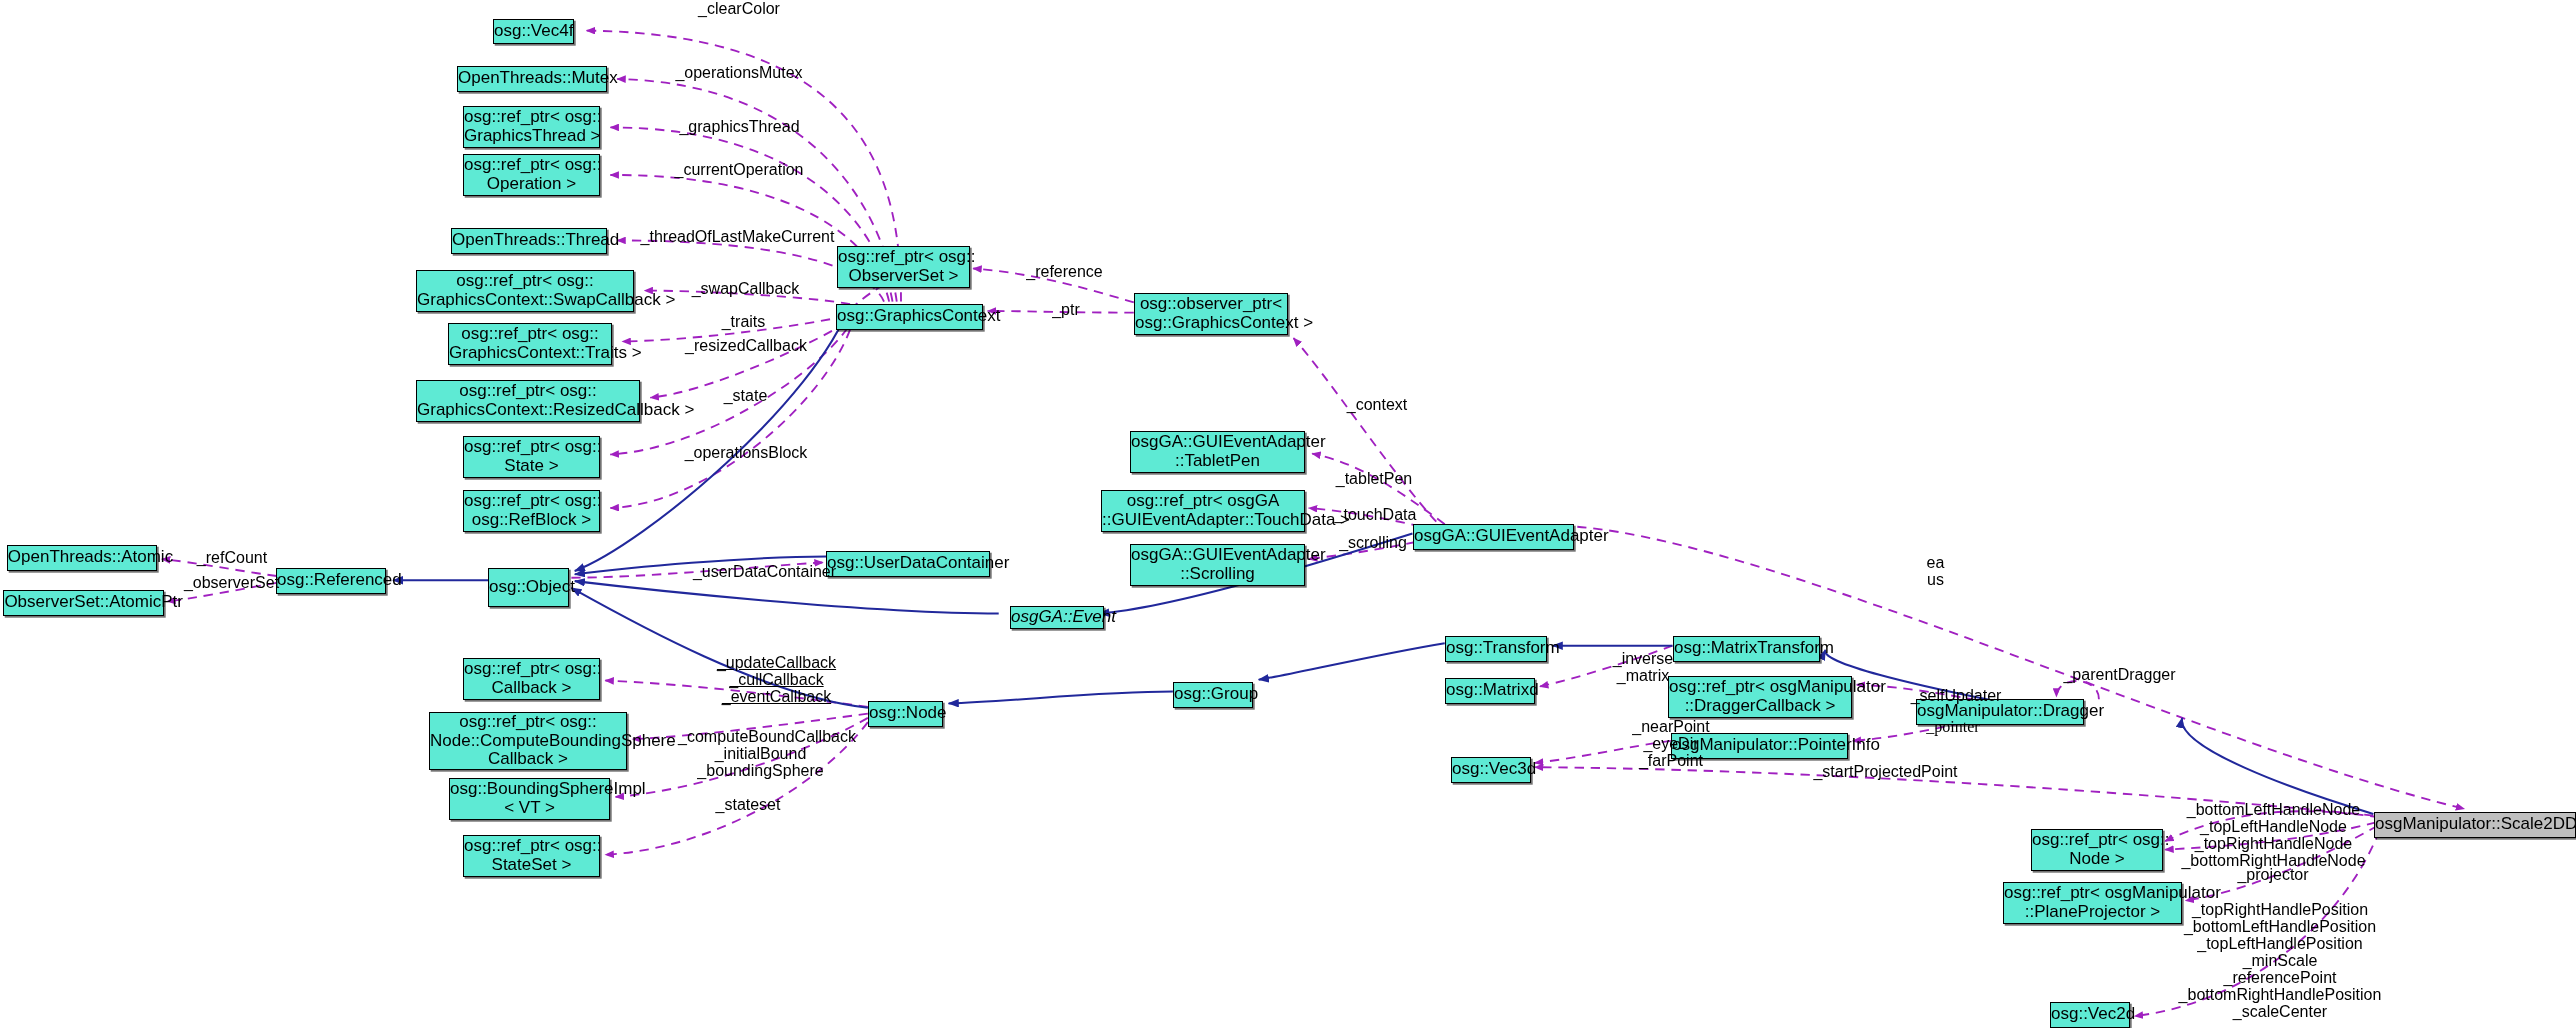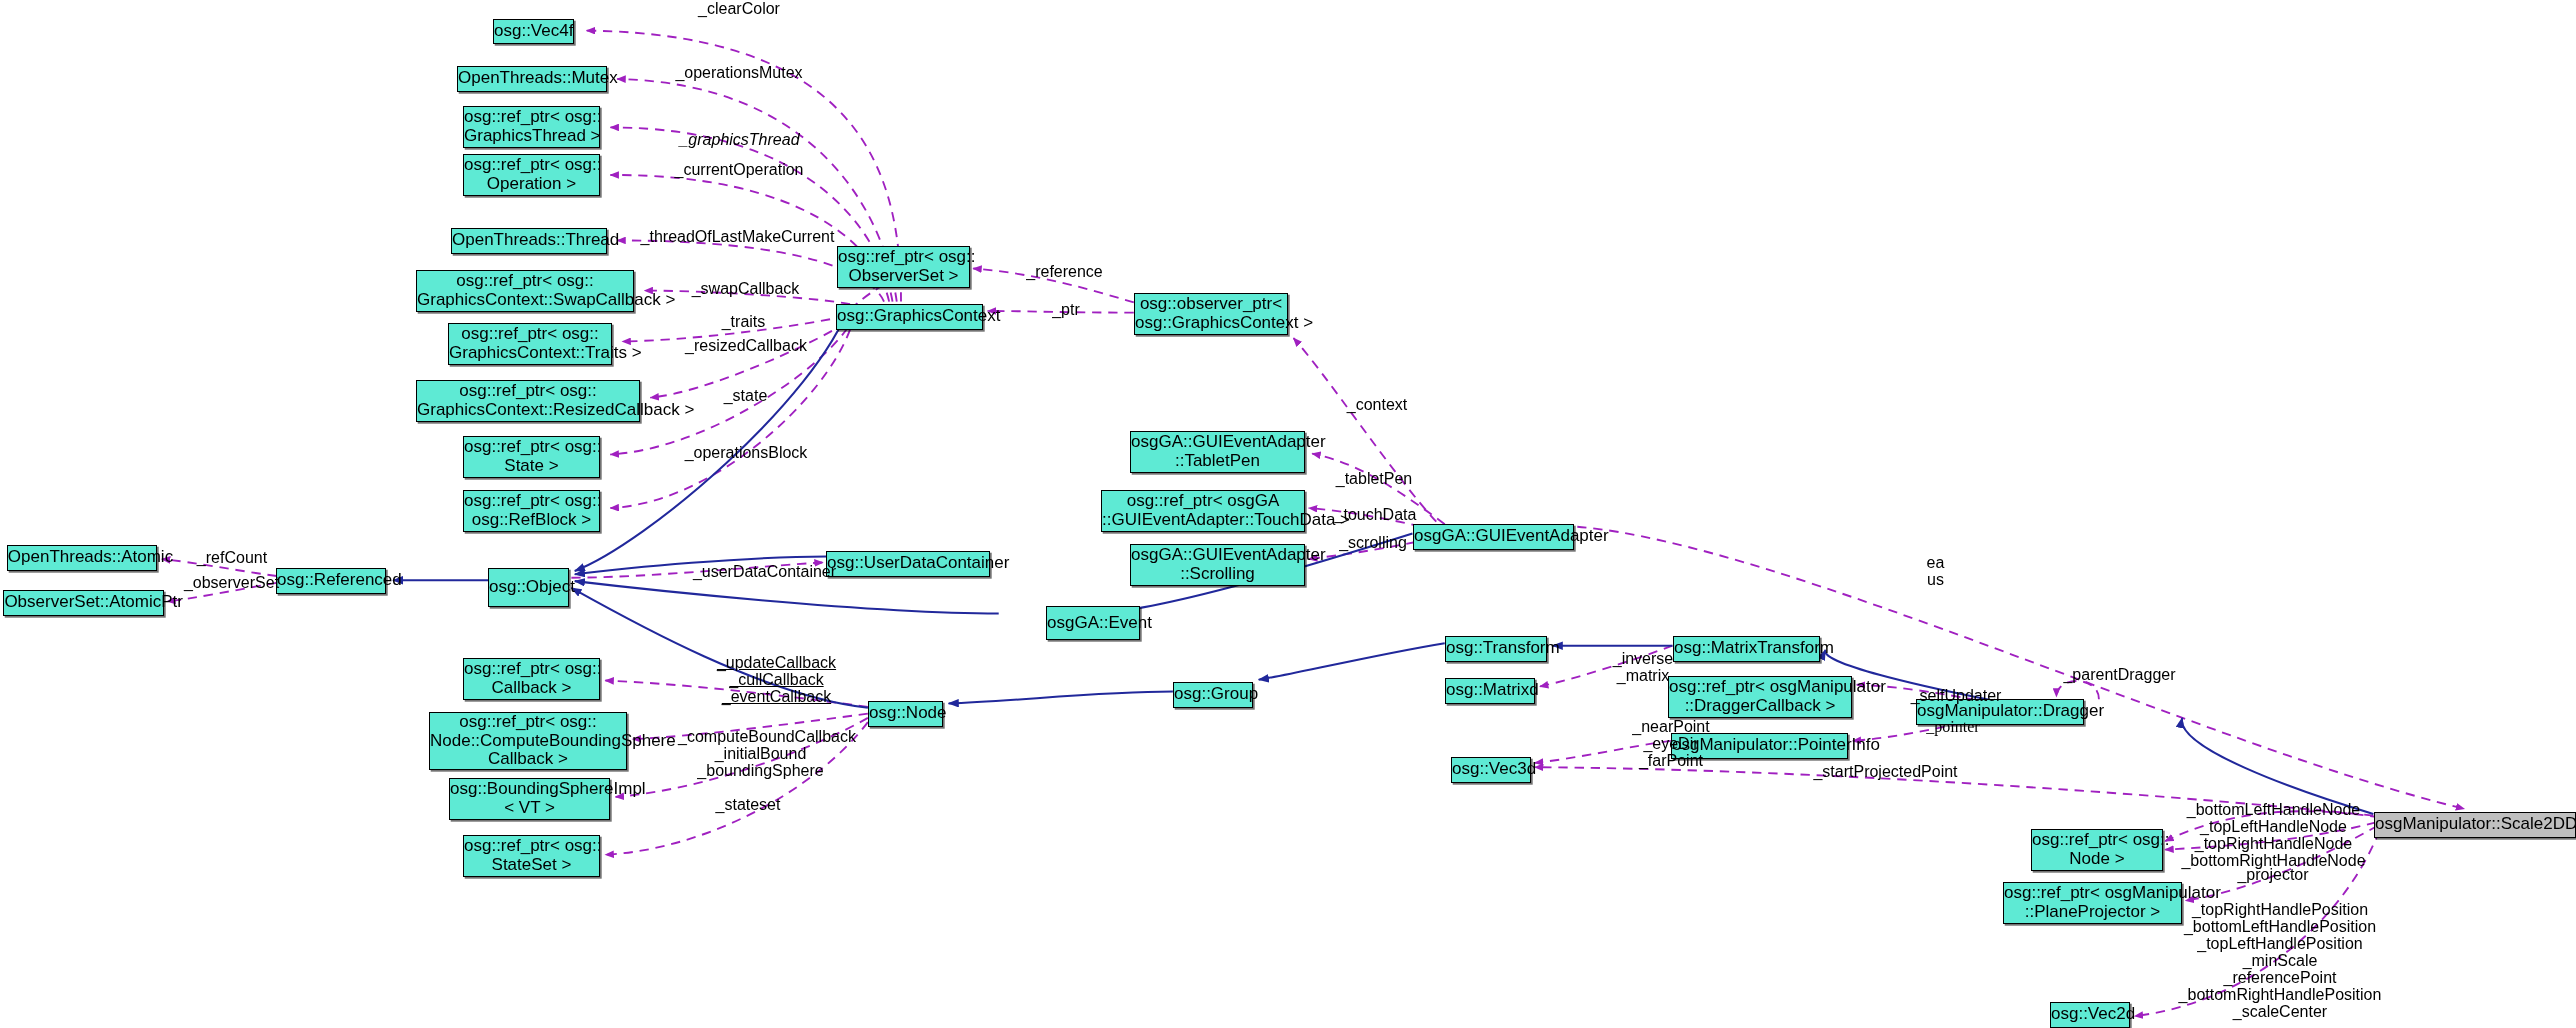--- a/index.html
+++ b/index.html
@@ -162,21 +162,21 @@
       <div class="node" style="left: 1134px; top: 293px; width: 154px; height: 42px;"><span class="nodelabel">osg::observer_ptr&lt;
 osg::GraphicsContext &gt;</span></div>
       <div class="node" style="left: 826px; top: 551px; width: 164px; height: 25.5px;"><span class="nodelabel">osg::UserDataContainer</span></div>
       <div class="node" style="left: 1130px; top: 431px; width: 175px; height: 42px;"><span class="nodelabel">osgGA::GUIEventAdapter
 ::TabletPen</span></div>
       <div class="node" style="left: 1101px; top: 490px; width: 204px; height: 42px;"><span class="nodelabel">osg::ref_ptr&lt; osgGA
 ::GUIEventAdapter::TouchData &gt;</span></div>
       <div class="node" style="left: 1130px; top: 544px; width: 175px; height: 42px;"><span class="nodelabel">osgGA::GUIEventAdapter
 ::Scrolling</span></div>
       <div class="node" style="left: 1413px; top: 524px; width: 161px; height: 25.5px;"><span class="nodelabel">osgGA::GUIEventAdapter</span></div>
-      <div class="node" style="left: 1046px; top: 606px; width: 94px; height: 34px;"><span class="nodelabel">osgGA::Event</span></div>
+      <div class="node" style="left: 1010px; top: 606px; width: 94px; height: 23px; font-style: italic;"><span class="nodelabel">osgGA::Event</span></div>
       <div class="node" style="left: 868px; top: 701px; width: 75px; height: 25.5px;"><span class="nodelabel">osg::Node</span></div>
       <div class="node" style="left: 1173px; top: 682px; width: 80px; height: 25.5px;"><span class="nodelabel">osg::Group</span></div>
       <div class="node" style="left: 1445px; top: 636px; width: 102px; height: 25.5px;"><span class="nodelabel">osg::Transform</span></div>
       <div class="node" style="left: 1445px; top: 678px; width: 90px; height: 25.5px;"><span class="nodelabel">osg::Matrixd</span></div>
       <div class="node" style="left: 1451px; top: 757px; width: 80px; height: 25.5px;"><span class="nodelabel">osg::Vec3d</span></div>
       <div class="node" style="left: 1673px; top: 636px; width: 147px; height: 25.5px;"><span class="nodelabel">osg::MatrixTransform</span></div>
       <div class="node" style="left: 1668px; top: 676px; width: 184px; height: 42px;"><span class="nodelabel">osg::ref_ptr&lt; osgManipulator
 ::DraggerCallback &gt;</span></div>
       <div class="node" style="left: 1671px; top: 733px; width: 177px; height: 25.5px;"><span class="nodelabel">osgManipulator::PointerInfo</span></div>
       <div class="node" style="left: 463px; top: 658px; width: 137px; height: 42px;"><span class="nodelabel">osg::ref_ptr&lt; osg::
@@ -192,21 +192,21 @@
       <div class="node" style="left: 2031px; top: 829px; width: 132px; height: 42px;"><span class="nodelabel">osg::ref_ptr&lt; osg::
 Node &gt;</span></div>
       <div class="node" style="left: 2003px; top: 882px; width: 179px; height: 42px;"><span class="nodelabel">osg::ref_ptr&lt; osgManipulator
 ::PlaneProjector &gt;</span></div>
       <div class="node" style="left: 2050px; top: 1002px; width: 80px; height: 25.5px;"><span class="nodelabel">osg::Vec2d</span></div>
       <div class="node highlight" style="left: 2374px; top: 812px; width: 202px; height: 25.5px;"><span class="nodelabel">osgManipulator::Scale2DDragger</span></div>
     </div>
   <div id="label-layer">
       <div class="edgelabel" style="left: 671px; top: 0px; width: 136px;">_clearColor</div>
       <div class="edgelabel" style="left: 654px; top: 64px; width: 170px;">_operationsMutex</div>
-      <div class="edgelabel" style="left: 659px; top: 131px; width: 161px; font-style: italic;">_graphicsThread</div>
+      <div class="edgelabel" style="left: 659px; top: 118px; width: 161px;">_graphicsThread</div>
       <div class="edgelabel" style="left: 654px; top: 161px; width: 170px;">_currentOperation</div>
       <div class="edgelabel" style="left: 625px; top: 228px; width: 225px;">_threadOfLastMakeCurrent</div>
       <div class="edgelabel" style="left: 671px; top: 280px; width: 149px;">_swapCallback</div>
       <div class="edgelabel" style="left: 697px; top: 313px; width: 93px;">_traits</div>
       <div class="edgelabel" style="left: 663px; top: 337px; width: 166px;">_resizedCallback</div>
       <div class="edgelabel" style="left: 701px; top: 387px; width: 89px;">_state</div>
       <div class="edgelabel" style="left: 663px; top: 444px; width: 166px;">_operationsBlock</div>
       <div class="edgelabel" style="left: 177px; top: 549px; width: 110px;">_refCount</div>
       <div class="edgelabel" style="left: 168px; top: 574px; width: 127px;">_observerSet</div>
       <div class="edgelabel" style="left: 1007px; top: 263px; width: 115px;">_reference</div>

